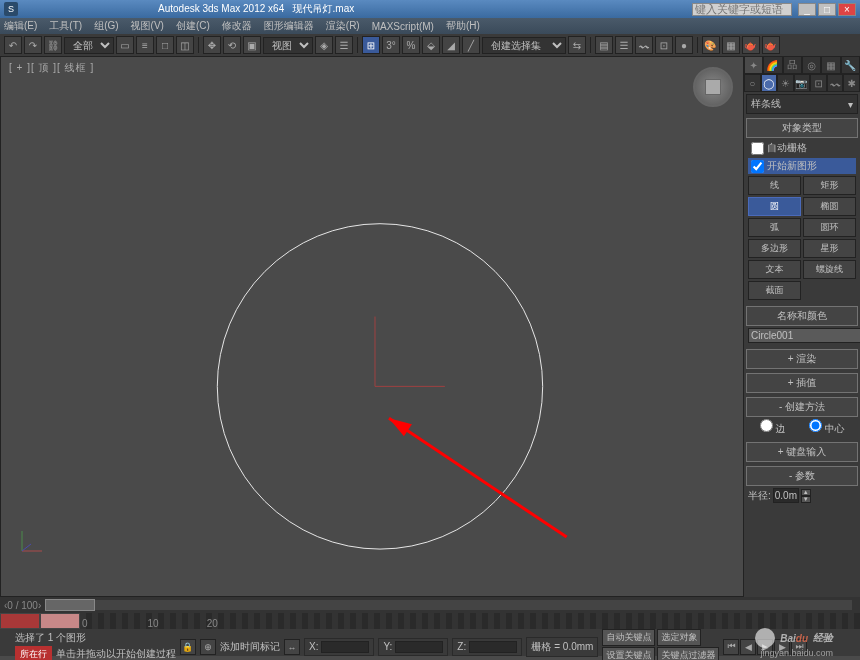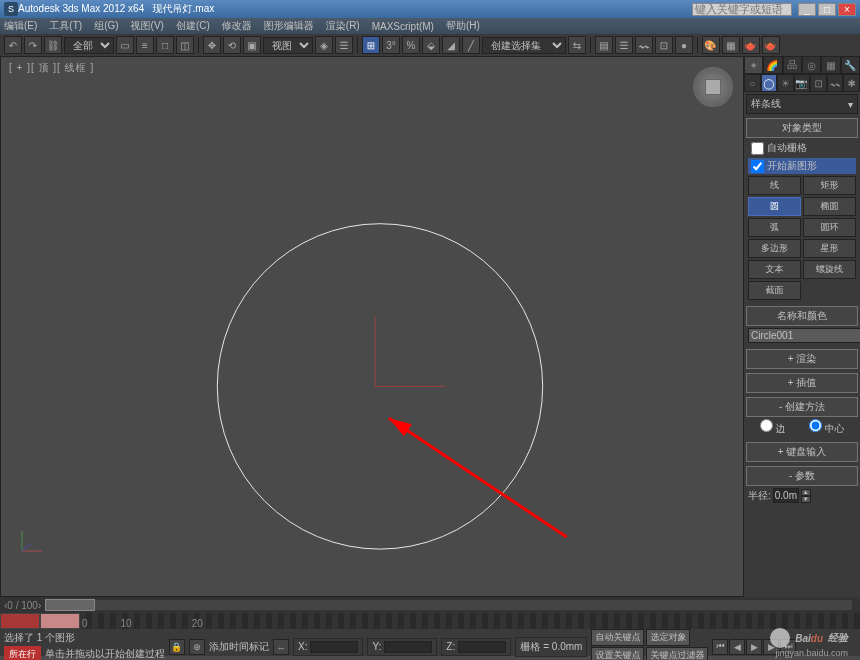--- a/index.html
+++ b/index.html
@@ -1,19 +1,19 @@
 <!DOCTYPE html>
 <html><head>
 <meta charset="utf-8">
 <style>
 *{margin:0;padding:0;box-sizing:border-box;font-family:"Microsoft YaHei",Arial,sans-serif;font-size:10px;user-select:none}
 body{background:#4a4a4a;width:860px;height:660px;overflow:hidden;position:relative}
 .titlebar{height:18px;background:linear-gradient(180deg,#5a8ac0,#3a6aa0);display:flex;align-items:center;padding:0 4px;color:#fff}
 .titlebar .logo{width:14px;height:14px;background:#2a4a6a;border-radius:2px;display:flex;align-items:center;justify-content:center;color:#fff;font-size:9px}
-.titlebar .app-title{font-size:10px}
+.titlebar .app-title{margin-left:140px;font-size:10px}
 .titlebar .spacer{flex:1}
 .titlebar .search{width:100px;height:13px;background:#d0d0d0;border:1px solid #888;font-size:11px;padding:0 2px;color:#666}
 .titlebar .wbtns{display:flex;gap:2px;margin-left:6px}
 .titlebar .wbtn{width:18px;height:13px;background:#c0c0c0;border:1px solid #888;display:flex;align-items:center;justify-content:center}
 .titlebar .wbtn.close{background:#d44;color:#fff}
 .menubar{height:16px;background:linear-gradient(180deg,#4a5a6a,#3a4a5a);display:flex;align-items:center;padding:0 4px;gap:12px;color:#c0c0c0;font-size:10px}
 .toolbar1,.toolbar2{height:22px;background:#3a3a3a;display:flex;align-items:center;padding:0 4px;gap:2px}
 .tbtn{width:18px;height:18px;background:#444;border:1px solid #222;display:flex;align-items:center;justify-content:center;color:#aaa;cursor:pointer}
 .tsep{width:1px;height:16px;background:#222;margin:0 2px}
 .tsel{background:#333;border:1px solid #222;color:#c0c0c0;padding:1px 4px;font-size:10px;height:17px}
@@ -48,25 +48,25 @@
 .spin-btn{width:10px;height:7px;background:#555;border:1px solid #222;font-size:6px;text-align:center;line-height:5px;cursor:pointer}
 .timeslider{height:16px;background:#333;display:flex;align-items:center;padding:0 4px;color:#888;font-size:9px}
 .ts-track{flex:1;height:10px;background:#444;margin:0 4px;position:relative}
 .ts-thumb{position:absolute;left:0;top:-1px;width:50px;height:12px;background:#666;border:1px solid #888}
 .tracks{height:16px;background:#2a2a2a;display:flex}
 .tracks .swatch{width:40px;border:1px solid #444}
 .tracks .swatch.red{background:#a83838}
 .tracks .swatch.pink{background:#c88888}
 .tracks .ruler{flex:1;background:repeating-linear-gradient(90deg,#333,#333 6px,#2a2a2a 6px,#2a2a2a 12px);color:#888;font-size:8px;display:flex;align-items:flex-end}
 .tracks .ruler span{margin-left:2px}
-.statusbar{height:27px;background:#3a3a3a;display:flex;align-items:center;padding:0 4px;gap:4px;color:#c0c0c0;font-size:9px;flex-wrap:wrap}
+.statusbar{height:27px;background:#3a3a3a;display:flex;align-items:center;padding:0 15px;gap:4px;color:#c0c0c0;font-size:9px;flex-wrap:wrap}
 .stat-item{display:flex;align-items:center;gap:3px;padding:2px 4px;border:1px solid #2a2a2a;font-size:9px}
 .stat-item input{width:48px;background:#2a2a2a;border:1px solid #222;color:#c0c0c0;padding:0 1px;font-size:9px}
 .sbtn{width:16px;height:16px;background:#444;border:1px solid #222;display:inline-flex;align-items:center;justify-content:center;color:#aaa;font-size:9px;cursor:pointer}
-.watermark{position:absolute;bottom:12px;right:12px;color:rgba(255,255,255,.6);font-size:17px;font-style:italic;font-weight:bold;display:flex;align-items:center;gap:5px}
+.watermark{position:absolute;bottom:12px;right:27px;color:rgba(255,255,255,.6);font-size:17px;font-style:italic;font-weight:bold;display:flex;align-items:center;gap:5px}
 .watermark .paw{width:20px;height:20px;background:rgba(255,255,255,.6);border-radius:50%;position:relative}
 .watermark .sub{position:absolute;bottom:-10px;right:0;font-size:9px;color:rgba(255,255,255,.5);font-style:normal;font-weight:normal}
 .autokey-box{background:#555;border:1px solid #222;padding:1px 3px;color:#c0c0c0;font-size:9px}
 .red-tag{background:#b83030;color:#fff;padding:2px 5px;font-size:9px}
 </style>
 </head>
 <body>
 
 <div class="titlebar">
   <div class="logo">S</div>
@@ -258,22 +258,22 @@
   <span>›</span>
   <div class="ts-track">
       <div class="ts-thumb"></div>
     </div>
 </div>
 <div class="tracks">
   <div class="swatch red"></div>
     <div class="swatch pink"></div>
   <div class="ruler">
       <span>0</span>
-      <span style="margin-left:33px">10</span>
-      <span style="margin-left:60px">20</span>
+      <span style="margin-left:60px">10</span>
+      <span style="margin-left:48px">20</span>
     </div>
 </div>
 
 <div class="statusbar">
   <div style="display:flex;flex-direction:column;gap:1px">
     <div>选择了 1 个图形</div>
     <div style="display:flex;gap:4px;align-items:center">
       <div class="red-tag">所在行</div>
       <div>单击并拖动以开始创建过程</div>
     </div>

